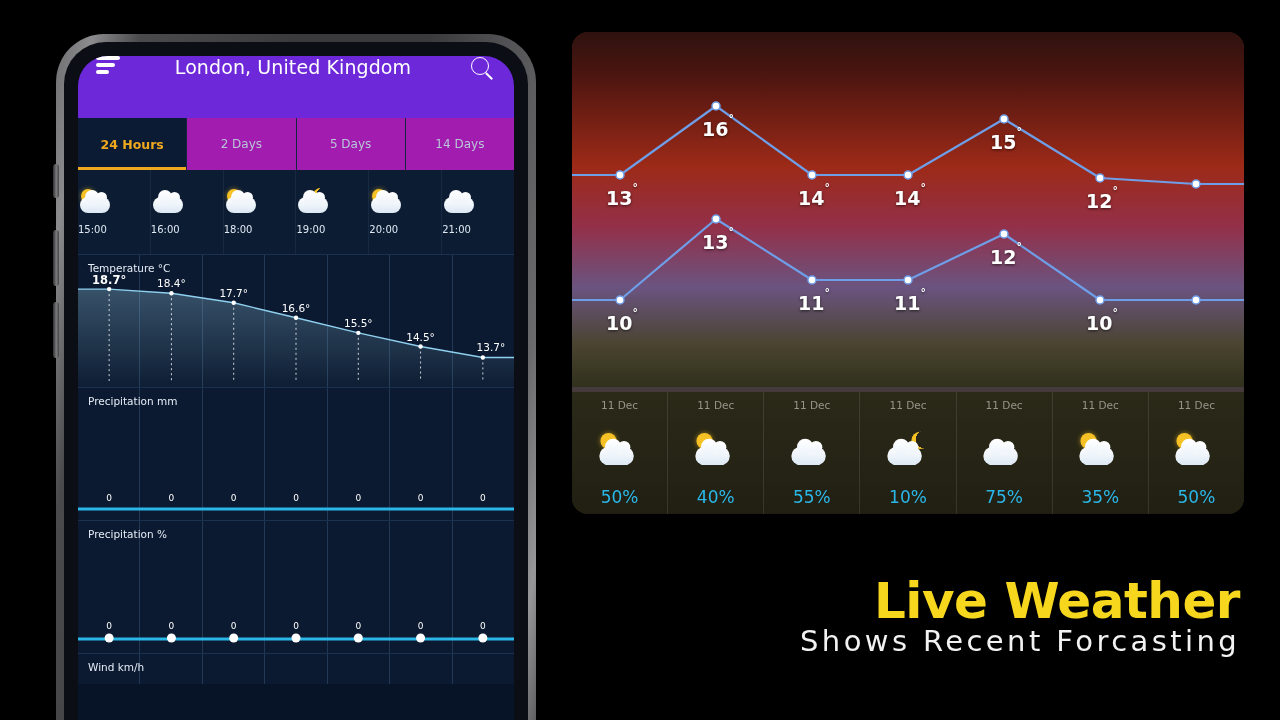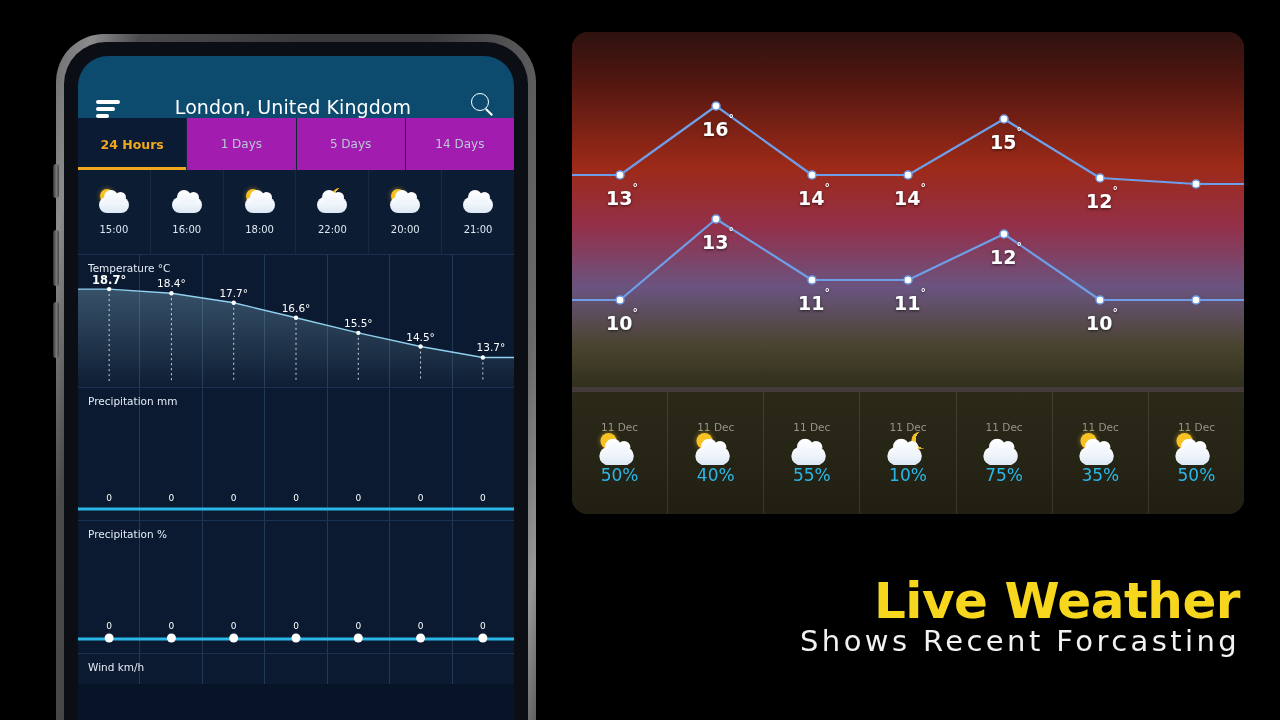--- a/index.html
+++ b/index.html
@@ -16,21 +16,21 @@
   .btn-side{position:absolute;left:-3px;width:6px;border-radius:3px;
     background:linear-gradient(90deg,#2e2e30,#7b7b7e 55%,#444);}
   .btn-s1{top:130px;height:34px;}
   .btn-s2{top:196px;height:56px;}
   .btn-s3{top:268px;height:56px;}
 
   .screen{position:absolute;left:22px;top:22px;width:436px;height:678px;border-radius:30px 30px 0 0;
     overflow:hidden;background:#071326;}
 
   
-  .app-header{position:relative;height:62px;background:#0c4a6e;display:flex;align-items:flex-end;padding:0 18px;}
+  .app-header{position:relative;height:62px;background:#6d28d9;display:flex;align-items:flex-start;padding:0 18px;}
   .menu-icon{width:24px;height:18px;display:flex;flex-direction:column;justify-content:space-between;cursor:pointer;}
   .menu-icon i{display:block;height:4px;border-radius:2px;background:#fff;}
   .menu-icon i:nth-child(1){width:24px;}
   .menu-icon i:nth-child(2){width:19px;}
   .menu-icon i:nth-child(3){width:13px;}
   .app-title{flex:1;text-align:center;color:#fff;font-size:19px;letter-spacing:.1px;
     font-family:"DejaVu Sans",sans-serif;margin-left:-4px;}
   .search-icon{width:26px;height:26px;position:relative;cursor:pointer;}
   .search-icon span{position:absolute;left:1px;top:1px;width:16px;height:16px;border:1.6px solid #fff;border-radius:50%;}
   .search-icon em{position:absolute;left:16px;top:16px;width:9px;height:1.7px;background:#fff;transform:rotate(45deg);transform-origin:left center;}
@@ -38,21 +38,21 @@
   
   .tabs{display:flex;height:52px;background:#a21caf;}
   .tab{flex:1;display:flex;align-items:center;justify-content:center;color:#b9c6d8;font-size:12px;
     font-family:"DejaVu Sans",sans-serif;border-right:1px solid #14263f;position:relative;cursor:pointer;}
   .tab:last-child{border-right:none;}
   .tab.active{color:#f0a81e;font-weight:bold;font-size:12.5px;background:#0b1b33;}
   .tab.active:after{content:"";position:absolute;left:0;right:0;bottom:0;height:3px;background:#f0a81e;}
 
   
   .hourly{display:flex;height:84px;background:#0c1c33;}
-  .hour-cell{flex:1;display:flex;flex-direction:column;align-items:center;justify-content:center;
+  .hour-cell{flex:1;display:flex;flex-direction:column;align-items:flex-start;justify-content:center;
     border-right:1px solid #172a44;gap:11px;}
   .hour-cell:last-child{border-right:none;}
   .hour-label{color:#dfe8f3;font-size:10px;font-family:"DejaVu Sans",sans-serif;}
 
   
   .wicon{position:relative;width:34px;height:24px;}
   .wicon .orb{position:absolute;width:14px;height:14px;border-radius:50%;background:#f5c124;
     left:3px;top:0;box-shadow:0 0 5px rgba(245,193,36,.55);}
   .wicon.moon .orb{background:transparent;box-shadow:none;left:auto;right:2px;top:-1px;width:15px;height:15px;
     border-radius:50%;background:radial-gradient(circle at 75% 45%, transparent 0 54%, #f5c124 55%);}
@@ -83,21 +83,21 @@
   .rc-grad-top{position:absolute;left:0;right:0;top:0;height:355px;
     background:linear-gradient(180deg,#2e120f 0%,#4c1510 12%,#9d2a18 38%,#93304a 55%,#6a5480 72%,#4a4430 88%,#30301c 100%);}
   .rc-chart{position:absolute;left:0;top:0;width:672px;height:360px;}
   .rc-chart svg{position:absolute;inset:0;width:100%;height:100%;}
   .rlab{position:absolute;color:#fff;font-size:19px;font-weight:bold;transform:translate(-50%,0);
     font-family:"DejaVu Sans",sans-serif;text-shadow:0 1px 3px rgba(0,0,0,.6);z-index:5;}
   .rlab sup{font-size:11px;font-weight:bold;top:-.65em;position:relative;}
 
   .day-row{position:absolute;left:0;right:0;bottom:0;height:122px;display:flex;
     background:linear-gradient(180deg,#2b2a19,#211f12);}
-  .day-cell{flex:1;display:flex;flex-direction:column;align-items:center;justify-content:center;gap:2px;
+  .day-cell{flex:1;display:flex;flex-direction:column;align-items:center;justify-content:center;gap:24px;
     border-right:1px solid rgba(255,255,255,.10);}
   .day-cell:last-child{border-right:none;}
   .day-date{color:#9a948a;font-size:10.5px;font-family:"DejaVu Sans",sans-serif;}
   .day-pct{color:#2ab7e8;font-size:17px;font-family:"DejaVu Sans",sans-serif;}
   .day-cell .wicon{width:40px;height:28px;transform:scale(1.15);}
 
   
   .promo-title{position:absolute;right:40px;top:548px;color:#f7d71e;font-size:50px;font-weight:bold;
     font-family:"DejaVu Sans",sans-serif;letter-spacing:-.5px;line-height:1;margin-top:28px;}
   .promo-sub{position:absolute;right:40px;top:627px;color:#f2f2f2;font-size:29px;
@@ -124,21 +124,21 @@
           </div>
         <div class="app-title">London, United Kingdom</div>
         <div class="search-icon">
             <span></span>
             <em></em>
           </div>
       </div>
 
       <div class="tabs">
         <div class="tab active">24 Hours</div>
-        <div class="tab">1 Days</div>
+        <div class="tab">2 Days</div>
         <div class="tab">5 Days</div>
         <div class="tab">14 Days</div>
       </div>
 
       <div class="hourly">
         <div class="hour-cell">
           <div class="wicon">
               <span class="orb"></span>
               <span class="cl"></span>
             </div>
@@ -155,21 +155,21 @@
               <span class="orb"></span>
               <span class="cl"></span>
             </div>
           <div class="hour-label">18:00</div>
         </div>
         <div class="hour-cell">
           <div class="wicon moon">
               <span class="orb"></span>
               <span class="cl"></span>
             </div>
-          <div class="hour-label">22:00</div>
+          <div class="hour-label">19:00</div>
         </div>
         <div class="hour-cell">
           <div class="wicon">
               <span class="orb"></span>
               <span class="cl"></span>
             </div>
           <div class="hour-label">20:00</div>
         </div>
         <div class="hour-cell">
           <div class="wicon plain">

